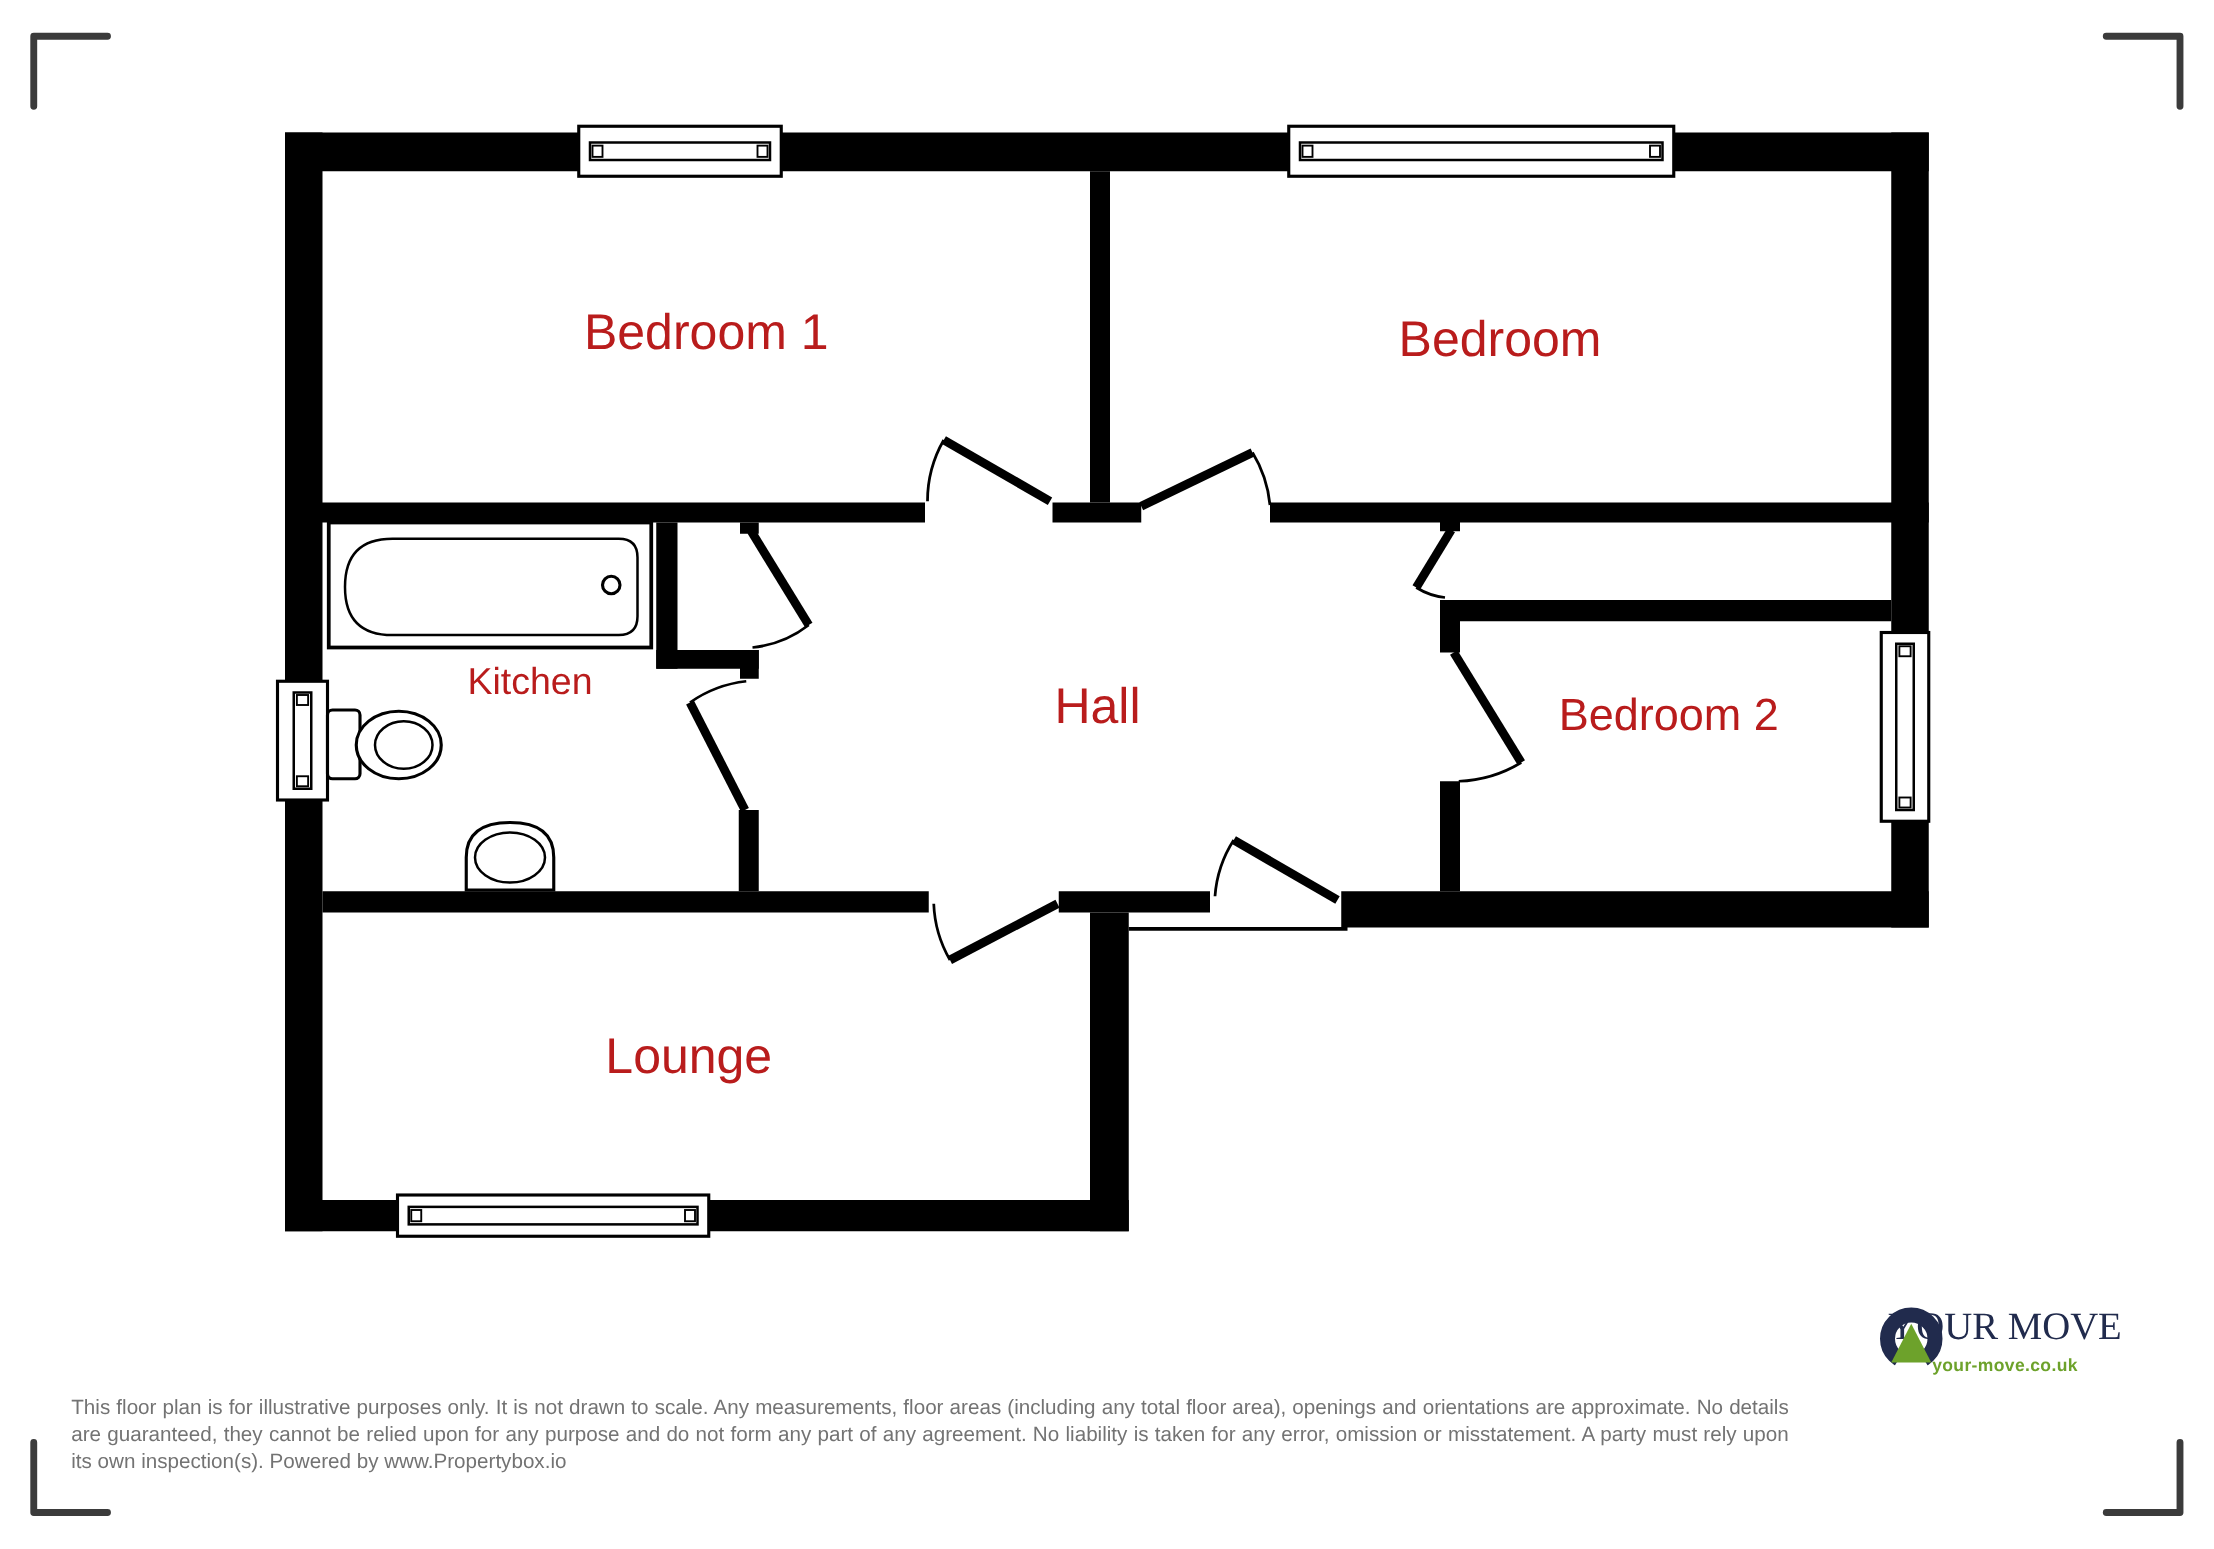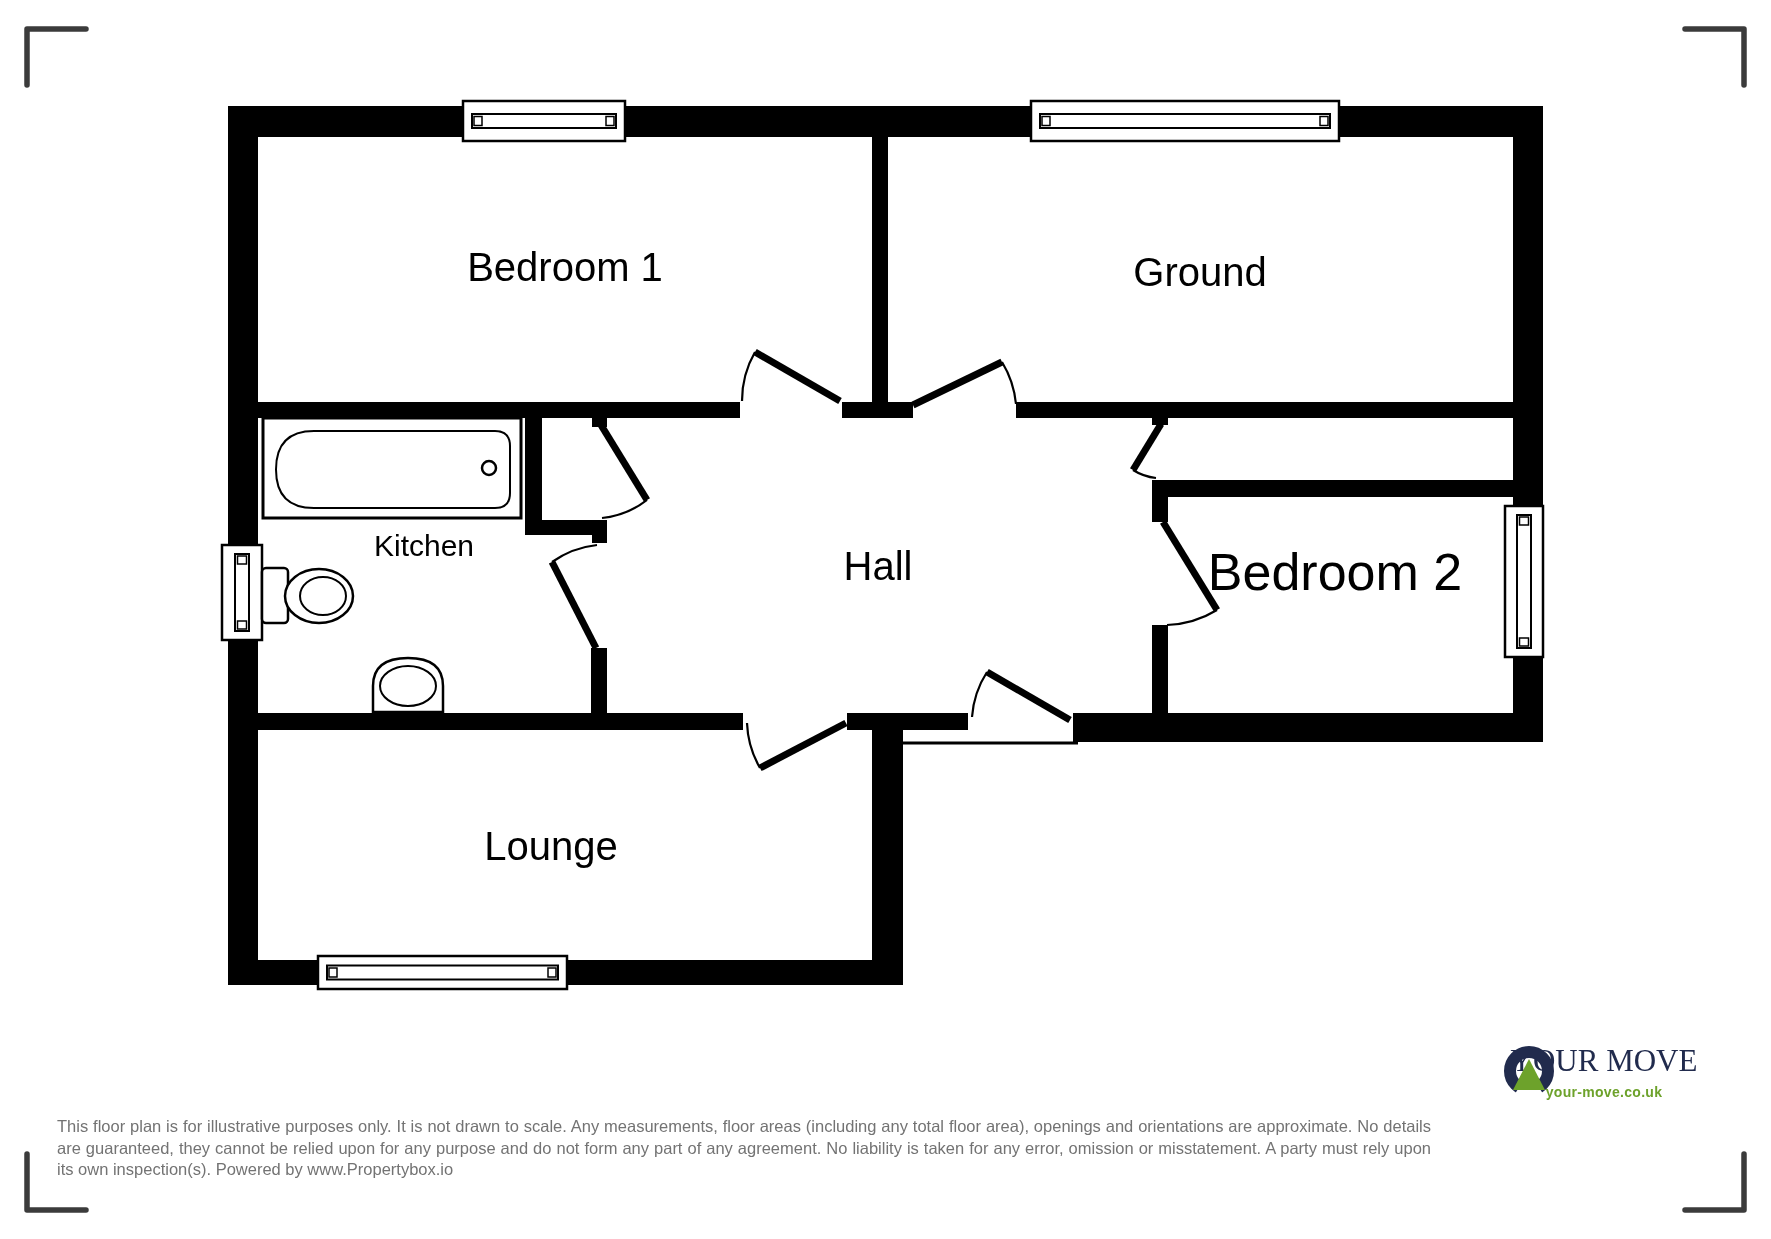--- a/index.html
+++ b/index.html
@@ -1,19 +1,19 @@
 <!DOCTYPE html>
 <html><head>
 <meta charset="utf-8">
 <style>
   html,body{margin:0;padding:0;background:#ffffff;}
   .stage{position:relative;width:1771px;height:1239px;background:#ffffff;overflow:hidden;
          font-family:"Liberation Sans", sans-serif;}
   .stage svg{position:absolute;left:0;top:0;}
-  .labels div{position:absolute;transform:translate(-50%,-50%);color:#000000;white-space:nowrap;}
+  .labels div{position:absolute;transform:translate(-50%,-50%);color:#b91c1c;white-space:nowrap;}
   .plan-title{position:absolute;left:883px;top:1011px;transform:translate(-50%,-50%);
               font-size:43px;color:#000;white-space:nowrap;}
   .disclaimer{position:absolute;left:57px;top:1116px;width:1374px;font-size:16.5px;
               line-height:21.5px;color:#737373;text-align:justify;}
   .logo{position:absolute;left:1500px;top:1044px;width:208px;text-align:center;}
   .logo .mark{display:block;margin:0 auto 2px auto;}
   .logo .brand{font-family:"Liberation Serif", serif;font-size:31px;letter-spacing:0px;
                line-height:34px;}
   .logo .url{font-size:14px;font-weight:bold;letter-spacing:0.3px;margin-top:6px;text-align:center;}
 </style>
@@ -90,24 +90,24 @@
       <line x1="1163" y1="522" x2="1217" y2="610" stroke="#000000" stroke-width="7"></line>
       <path d="M 1217,610 A 103.24727599312244,103.24727599312244 0 0,1 1167,625" fill="none" stroke="#000000" stroke-width="2.2"></path>
       <polyline points="27,85 27,29 86,29" fill="none" stroke="#3b3b3b" stroke-width="5.5" stroke-linecap="round" stroke-linejoin="round"></polyline>
       <polyline points="1685,29 1744,29 1744,85" fill="none" stroke="#3b3b3b" stroke-width="5.5" stroke-linecap="round" stroke-linejoin="round"></polyline>
       <polyline points="27,1154 27,1210 86,1210" fill="none" stroke="#3b3b3b" stroke-width="5.5" stroke-linecap="round" stroke-linejoin="round"></polyline>
       <polyline points="1685,1210 1744,1210 1744,1154" fill="none" stroke="#3b3b3b" stroke-width="5.5" stroke-linecap="round" stroke-linejoin="round"></polyline>
     </svg>
 
   <div class="labels" id="labels">
       <div style="left: 565px; top: 267px; font-size: 40px;">Bedroom 1</div>
-      <div style="left: 1200px; top: 272px; font-size: 40px;">Ground</div>
+      <div style="left: 1200px; top: 272px; font-size: 40px;">Bedroom</div>
       <div style="left: 878px; top: 566px; font-size: 40px; text-align: center;">Hall</div>
       <div style="left: 424px; top: 546px; font-size: 30px;">Kitchen</div>
-      <div style="left: 1335px; top: 572px; font-size: 52px; text-align: center;">Bedroom 2</div>
+      <div style="left: 1335px; top: 572px; font-size: 36px; text-align: center;">Bedroom 2</div>
       <div style="left: 551px; top: 846px; font-size: 40px;">Lounge</div>
     </div>
 
 
   <div class="disclaimer">This floor plan is for illustrative purposes only. It is not drawn to scale. Any measurements, floor areas (including any total floor area), openings and orientations are approximate. No details are guaranteed, they cannot be relied upon for any purpose and do not form any part of any agreement. No liability is taken for any error, omission or misstatement. A party must rely upon its own inspection(s). Powered by www.Propertybox.io</div>
 
   <div class="logo">
     <svg class="mark" width="58" height="58" viewBox="0 0 58 58">
       <circle id="logo-ring" cx="29" cy="27" r="19" fill="none" stroke-width="12" stroke="#212b4d"></circle>
       <polygon id="logo-notch" points="29,27 10,58 48,58" fill="#ffffff"></polygon>

